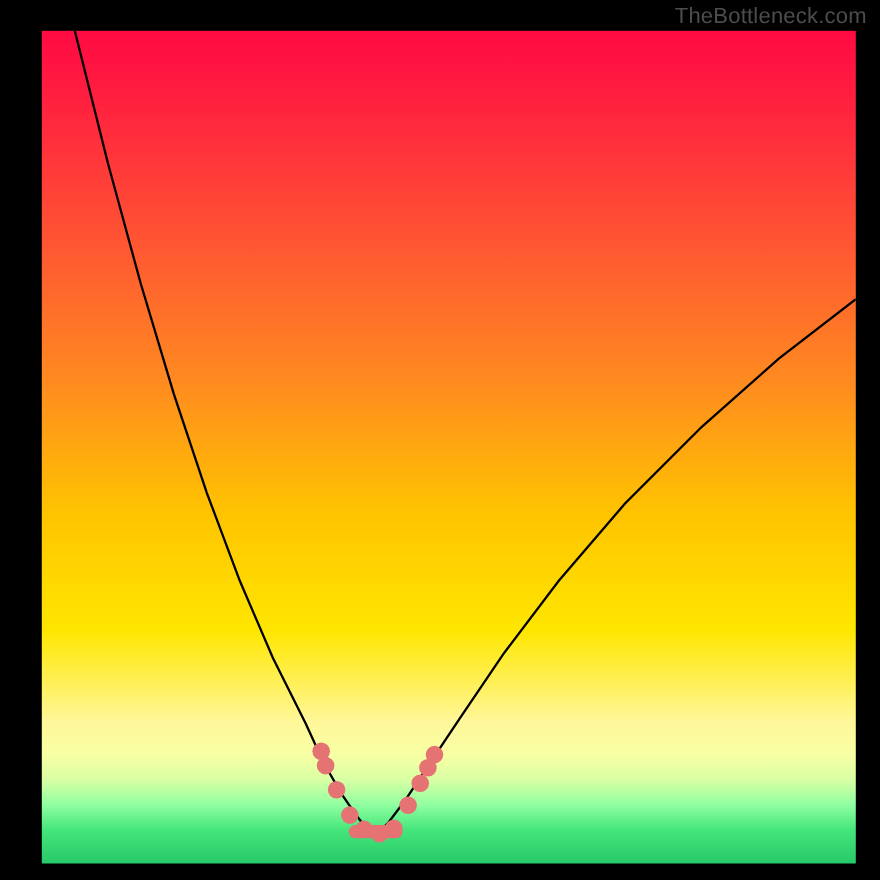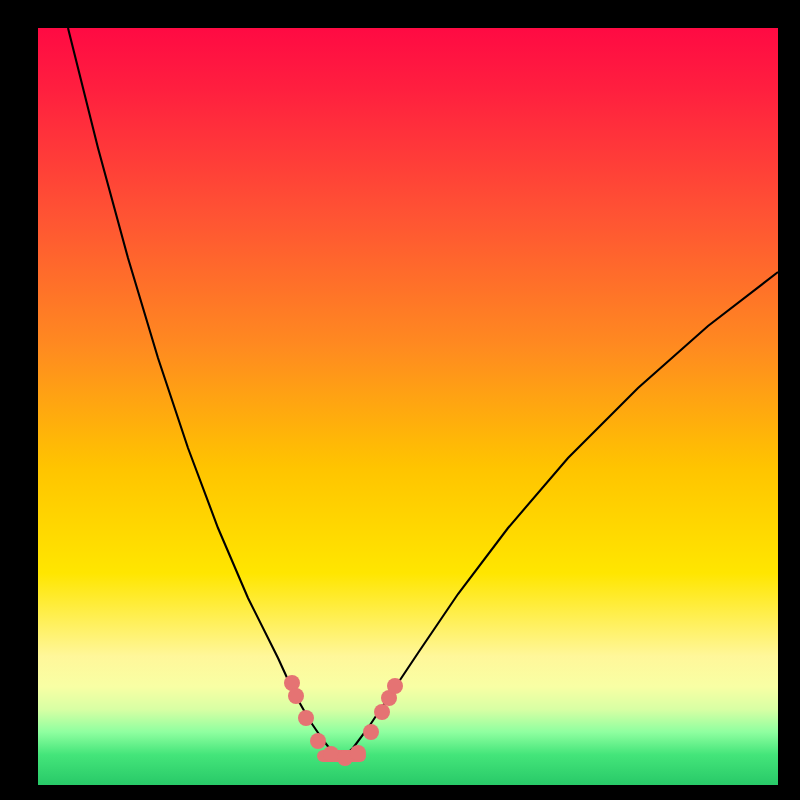--- a/index.html
+++ b/index.html
@@ -88,13 +88,14 @@
           <circle cx="293" cy="726" r="8" class="marker"></circle>
           <circle cx="307" cy="730" r="8" class="marker"></circle>
           <circle cx="320" cy="725" r="8" class="marker"></circle>
           <circle cx="333" cy="704" r="8" class="marker"></circle>
           <circle cx="344" cy="684" r="8" class="marker"></circle>
           <circle cx="351" cy="670" r="8" class="marker"></circle>
           <circle cx="357" cy="658" r="8" class="marker"></circle>
         </g>
     </svg>
   </div>
+  <div class="watermark">TheBottleneck.com</div>
 </div>
 
 </body></html>

